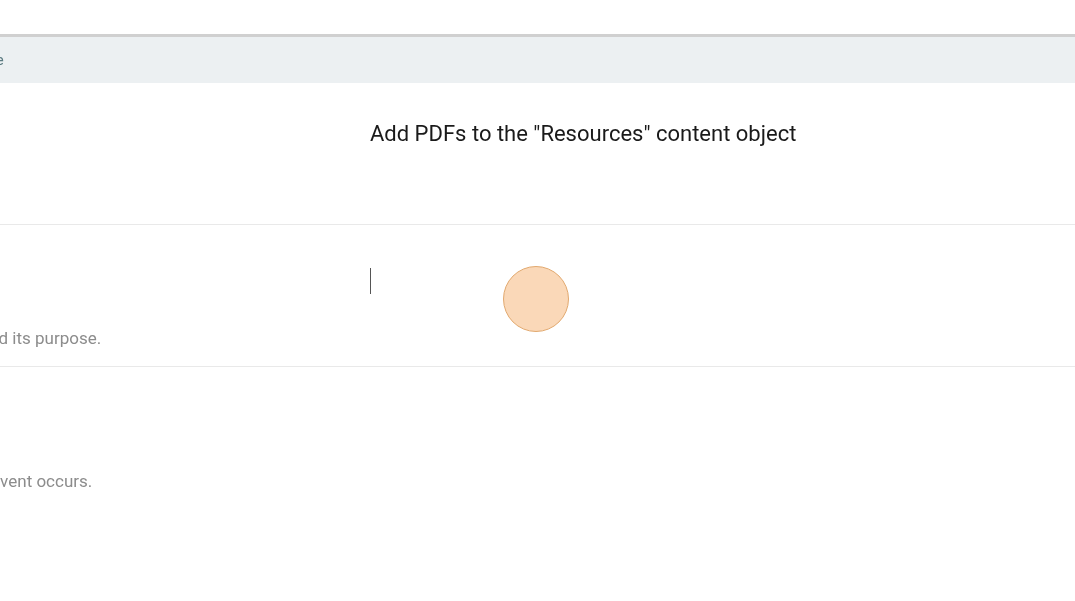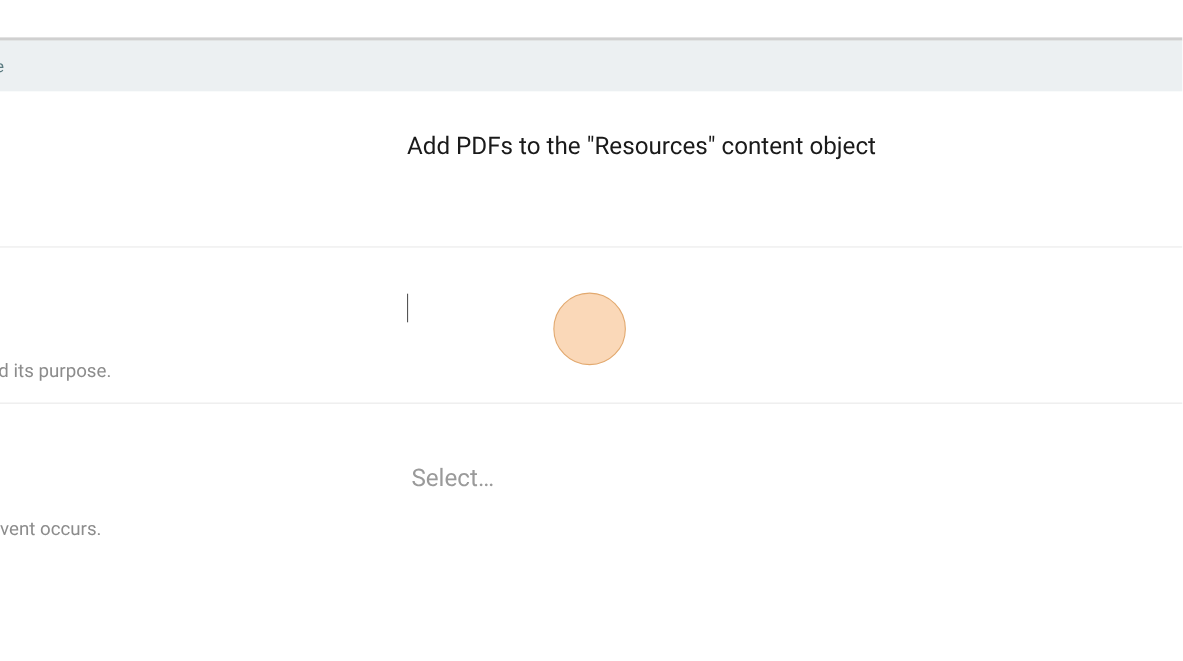--- a/index.html
+++ b/index.html
@@ -150,21 +150,18 @@
   </div>
 
   <div class="field-row row-desc">
     <div class="field-input-slot">
       <div class="desc-input as-input" contenteditable="true" style=""><span class="caret"></span><span></span></div>
     </div>
     <div class="helper-text">A summary description of the rule and its purpose.</div>
   </div>
 
   <div class="field-row row-trigger last">
-    <div class="field-input-slot">
-      <div class="select-input as-input">Select…</div>
-    </div>
     <div class="helper-text">Execute the rule when the following event occurs.</div>
   </div>
 
 </div>
 
 <div class="highlight-dot"></div>
 
 </body></html>

